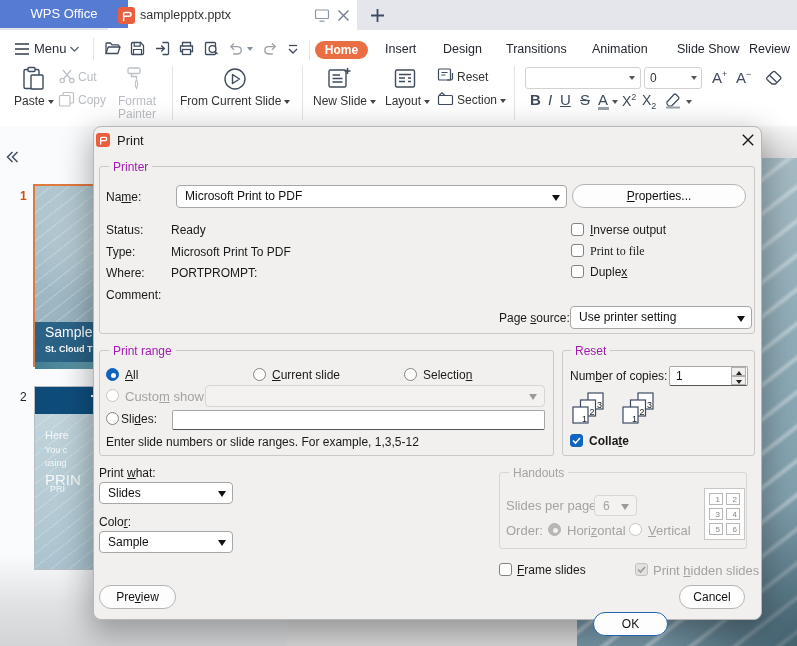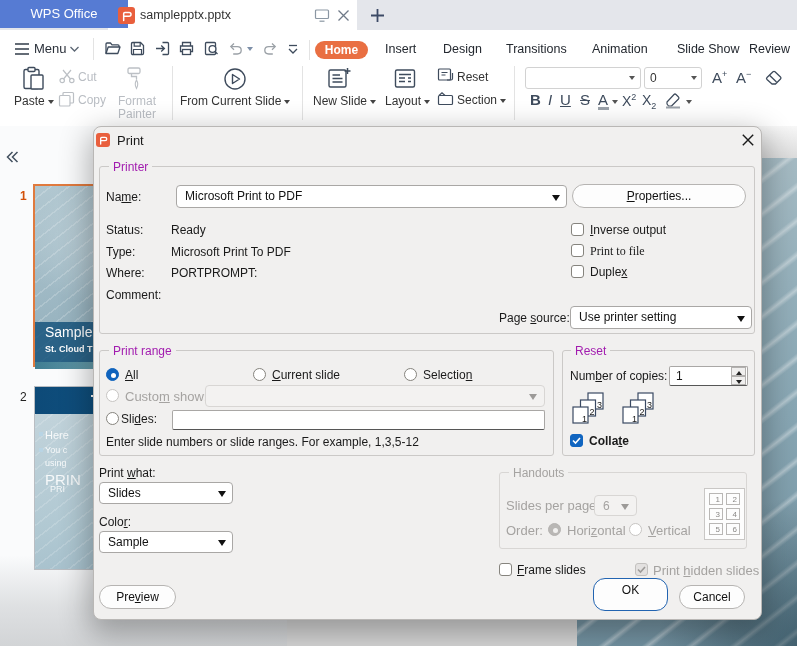--- a/index.html
+++ b/index.html
@@ -406,17 +406,17 @@
 
     <div class="chk" style="left:499px;top:563px;"></div>
     <div class="lab" style="left:517px;top:563px;"><u>F</u>rame slides</div>
     <div class="chk" style="left:635px;top:563px;background:#e3e1e0;border-color:#c3c1bf;">
         <svg width="11" height="11" viewBox="0 0 11 11" style="position:absolute;left:0;top:0;">
           <path d="M2 5.5 L4.5 8 L9 3" stroke="#9d9b99" stroke-width="1.6" fill="none"></path>
         </svg>
       </div>
     <div class="labg" style="left:653px;top:563px;">Print <u>h</u>idden slides</div>
     <div class="btn" style="left:99px;top:585px;width:77px;height:24px;line-height:22px;">Pre<u>v</u>iew</div>
-    <div class="btn" style="left:593px;top:578px;width:75px;height:33px;line-height:22px;border:1.5px solid #2264b1;">OK</div>
+    <div class="btn" style="left:593px;top:612px;width:75px;height:24px;line-height:22px;border:1.5px solid #2264b1;">OK</div>
     <div class="btn" style="left:679px;top:585px;width:66px;height:24px;line-height:22px;">Cancel</div>
   </div>
 
 </div>
 
 </body></html>

